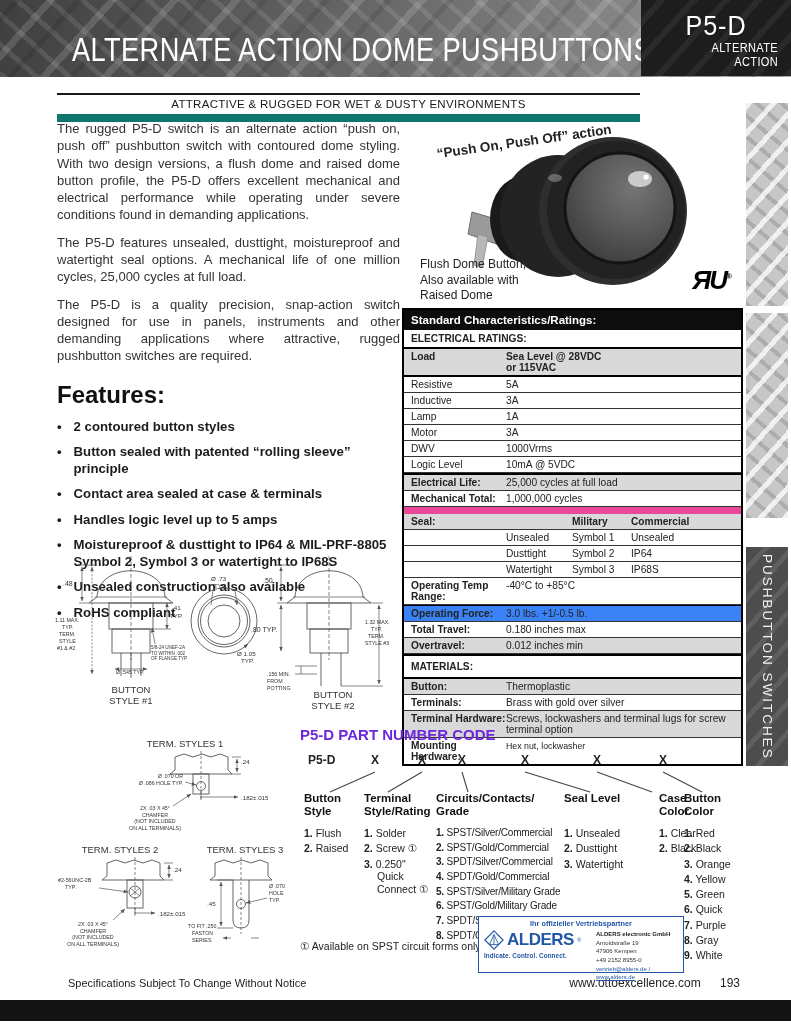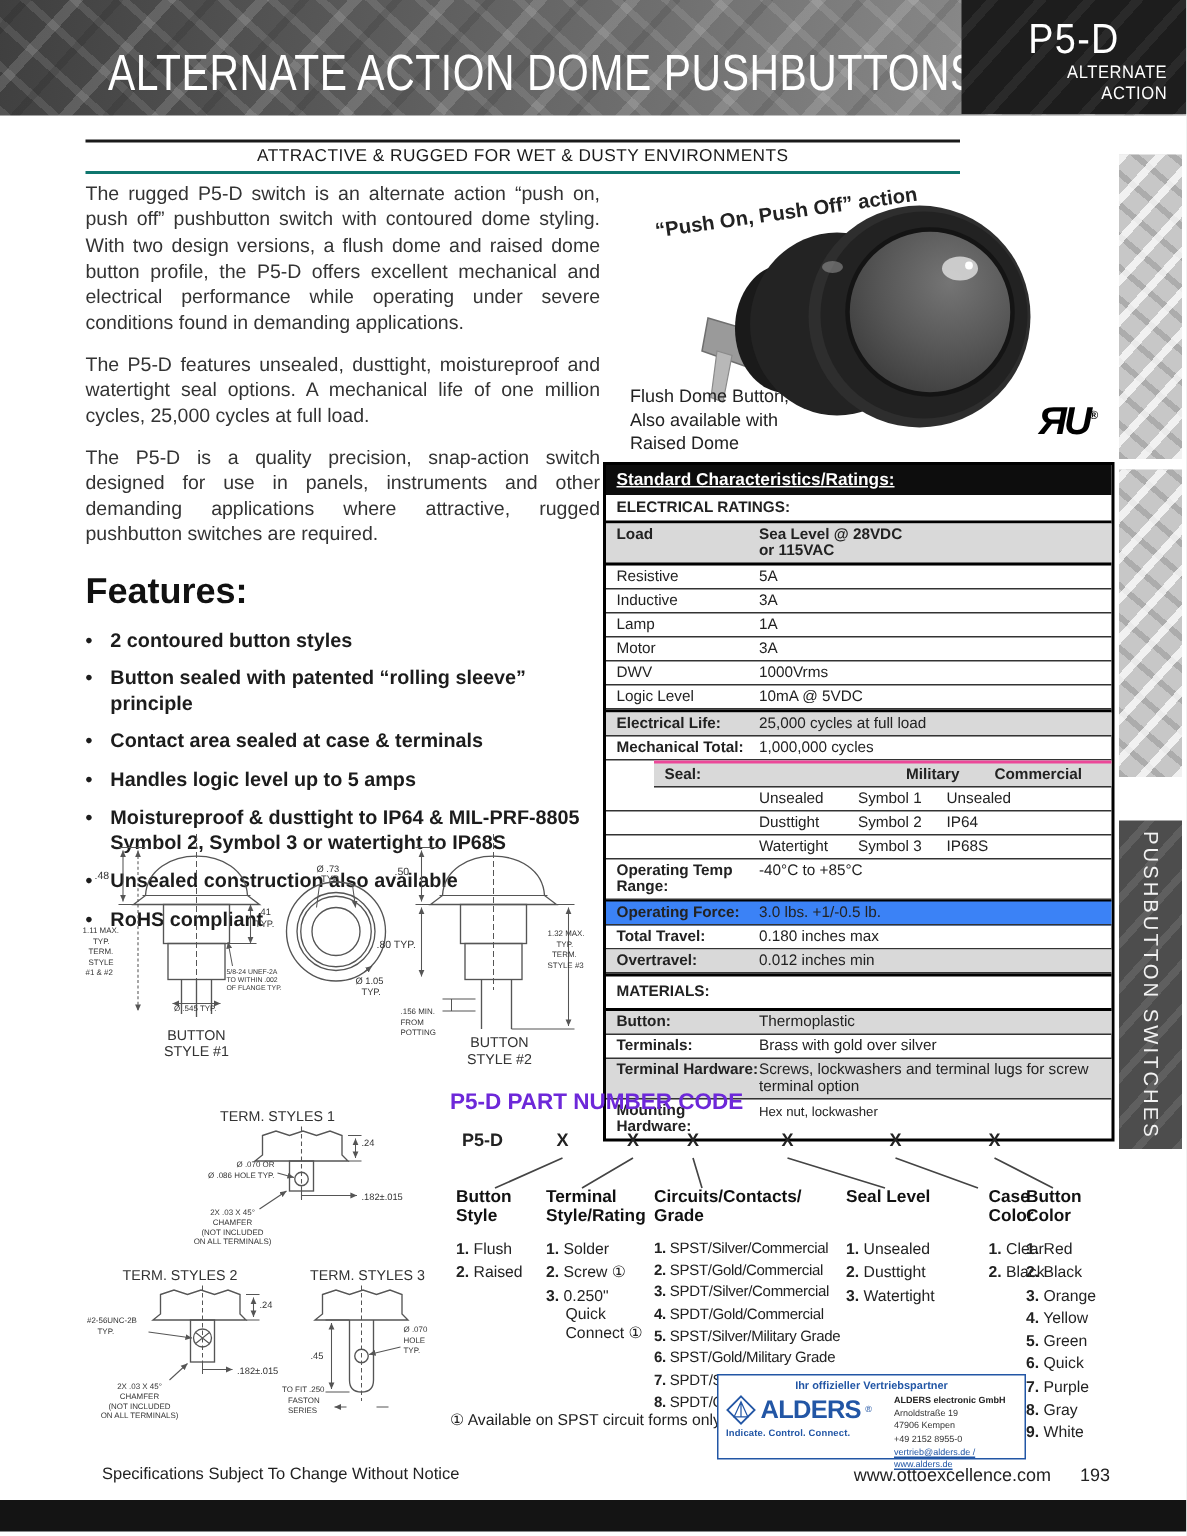--- a/index.html
+++ b/index.html
@@ -14,21 +14,21 @@
       linear-gradient(100deg,#3f3f3f 0%,#6f6f6f 55%,#9a9a9a 100%);}
   .band h1{position:absolute;left:72px;top:30px;margin:0;color:#fff;font-weight:400;
     font-size:34px;letter-spacing:.5px;transform:scaleX(.8);transform-origin:left;white-space:nowrap;}
   .p5dbox{position:absolute;left:641px;top:0;width:150px;height:76px;color:#fff;
     background:
       repeating-linear-gradient(-48deg,rgba(255,255,255,.06) 0 6px,rgba(255,255,255,0) 6px 24px),
       #1d1d1d;}
   .p5dbox .code{margin-top:10px;text-align:center;font-size:28px;letter-spacing:1px;transform:scaleX(.9);}
   .p5dbox .sub{ text-align:right;padding-right:14px;font-size:12px;line-height:1.15;letter-spacing:.4px;transform:scaleX(.92);transform-origin:right;}
 
-  .tagline{position:absolute;left:57px;top:93px;width:583px;border-top:2px solid #1a1a1a;border-bottom:2px solid #0f766e;
+  .tagline{position:absolute;left:57px;top:93px;width:583px;border-top:2px solid #1a1a1a;border-bottom:8px solid #0f766e;
     padding:3px 0 4px;text-align:center;font-size:11.5px;letter-spacing:.3px;color:#1a1a1a;}
 
   
   .plate-light{position:absolute;left:746px;width:42px;
     background:
       repeating-linear-gradient(-48deg,rgba(255,255,255,.75) 0 5px,rgba(255,255,255,0) 5px 18px),
       repeating-linear-gradient(40deg,rgba(110,110,110,.30) 0 4px,rgba(255,255,255,0) 4px 16px),
       #c7c7c7;}
   .seg1{top:103px;height:203px;} .seg2{top:313px;height:205px;}
   .sideband{position:absolute;left:746px;top:547px;width:42px;height:219px;display:flex;align-items:center;justify-content:center;
@@ -47,31 +47,31 @@
 
   
   .photo{position:absolute;left:408px;top:116px;width:332px;height:190px;}
   .photo .action{position:absolute;left:28px;top:18px;font-weight:bold;font-size:13.5px;transform:rotate(-8deg);white-space:nowrap;}
   .photo figcaption{position:absolute;left:12px;bottom:2px;font-size:12px;line-height:1.3;color:#222;}
   .ulmark{position:absolute;right:8px;bottom:10px;font-weight:bold;font-style:italic;font-size:26px;letter-spacing:-2px;color:#000;}
   .ulmark sup{font-size:8px;letter-spacing:0;}
 
   
   .ratings{position:absolute;left:402px;top:308px;width:337px;border:2px solid #000;font-size:10.2px;background:#fff;}
-  .r-title{background:#0d0d0d;color:#fff;font-weight:bold;font-size:11.5px;padding:4px 7px;text-decoration:underline;}
+  .r-title{background:#0d0d0d;color:#fff;font-weight:bold;font-size:11.5px;padding:4px 7px;}
   .r-sec{font-weight:bold;padding:3px 7px;border-bottom:2px solid #000;}
   .r-sec.mat{border-top:2px solid #000;padding:5px 7px;}
   .row{display:flex;border-bottom:1px solid #333;padding:2px 7px;align-items:flex-start;}
   .c1{width:95px;flex:none;} .c2{flex:1;}
   .cv{width:66px;flex:none;} .cm{width:59px;flex:none;} .cc{flex:1;}
   .b{font-weight:bold;}
   .load-row{background:#d9d9d9;border-bottom:2px solid #000;}
   .life-rows{border-top:2px solid #000;}
   .life-rows div.row:nth-of-type(1){background:#d9d9d9;}
-  .seal-head{background:#d9d9d9;border-top:2px solid #ec4899;margin-left:32px;}
+  .seal-head{background:#d9d9d9;border-top:7px solid #ec4899;}
   .spec-rows div.row:nth-of-type(2){background:#3b82f6;border-top:1.5px solid #000;}
   .spec-rows div.row:nth-of-type(4){background:#d9d9d9;}
   .mat-rows div.row:nth-of-type(odd){background:#d9d9d9;}
   .mat-rows div.row:nth-of-type(4) .c2{font-size:8.8px;padding-top:1px;}
   .mat-rows div.row:last-of-type{border-bottom:none;}
 
   
   .drawings{position:absolute;left:55px;top:548px;width:345px;height:445px;}
   .drawings text{fill:#333;font-family:"Liberation Sans",sans-serif;}
   .dln{stroke:#555;stroke-width:.9;fill:none;}

